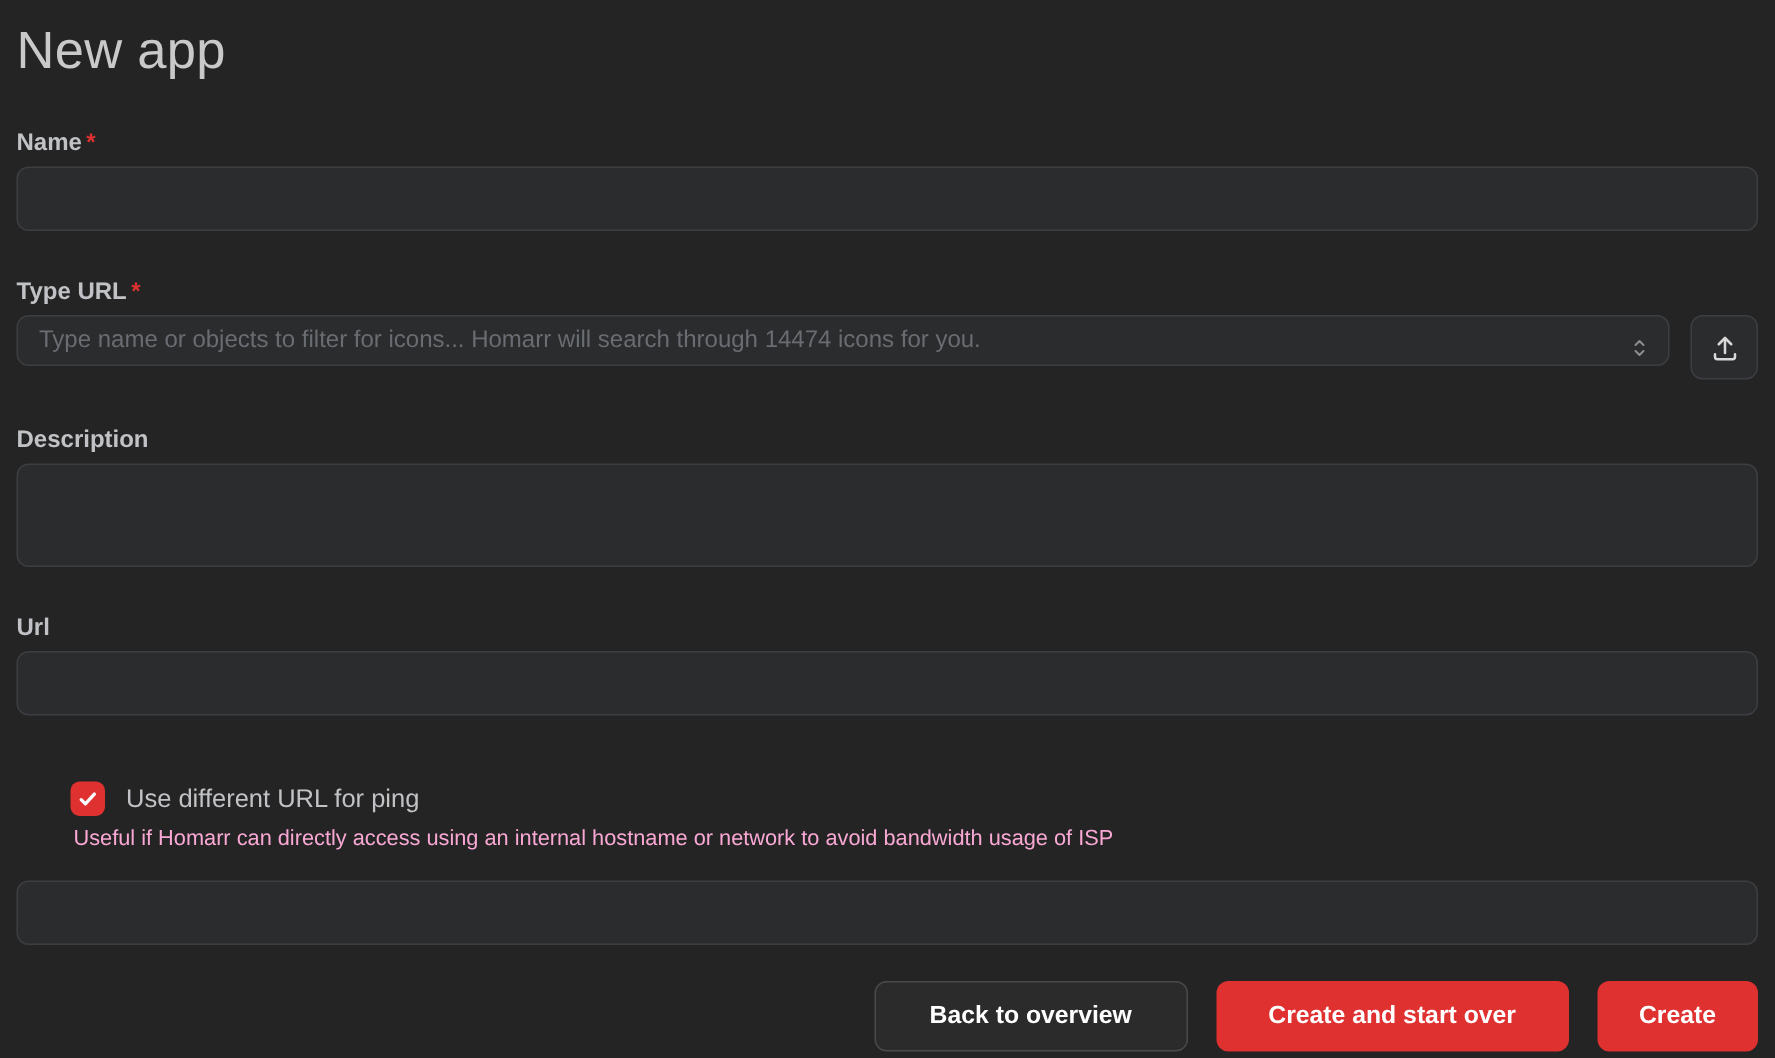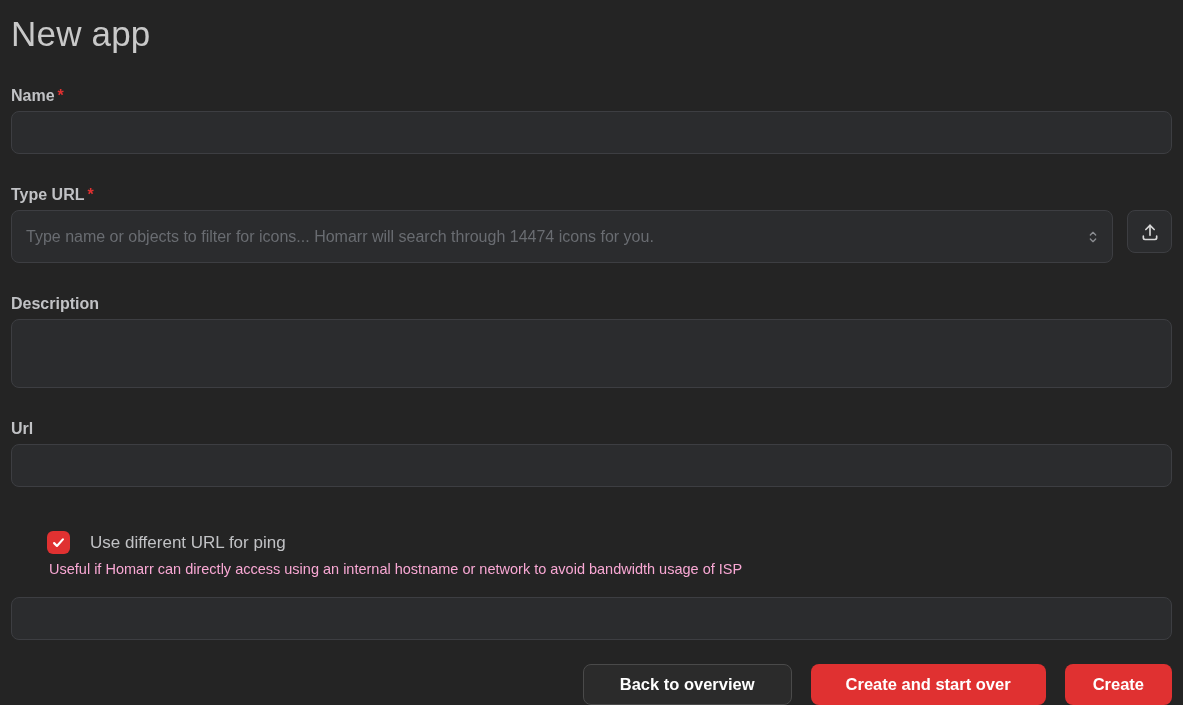--- a/index.html
+++ b/index.html
@@ -42,40 +42,40 @@
   .text-input { height: 43px; padding: 0 14px; }
   .text-area { height: 69px; padding: 10px 14px; resize: none; display: block; }
   .text-input::placeholder, .select-input::placeholder { color: #696c71; }
 
   .field { margin-bottom: 30px; }
   .field-name { margin-bottom: 31px; }
   .field-url { margin-bottom: 0; }
 
   .icon-row { display: flex; align-items: stretch; gap: 14px; margin-bottom: 30px; }
   .select-wrap { position: relative; flex: 1; }
-  .select-input { height: 53px; padding: 0 40px 0 14px; }
+  .select-input { height: 34px; padding: 0 40px 0 14px; }
   .selector-icon {
     position: absolute; right: 12px; top: 50%;
     transform: translateY(-50%);
     color: #8b8d91; display: flex; align-items: center;
     pointer-events: none;
   }
   .upload-button {
     width: 45px; height: 43px;
     background: #2b2c2e;
     border: 1px solid #3d3e42;
     border-radius: 8px;
     color: #d8d8d8;
     display: flex; align-items: center; justify-content: center;
     cursor: pointer;
     flex: 0 0 auto;
   }
 
   .checkbox-section { margin-top: 44px; }
-  .checkbox-row { display: flex; align-items: center; gap: 20px; padding-left: 36px; }
+  .checkbox-row { display: flex; align-items: center; gap: 14px; padding-left: 36px; }
   .checkbox-box {
     width: 23px; height: 23px;
     background: #e03131;
     border-radius: 6px;
     display: flex; align-items: center; justify-content: center;
     cursor: pointer;
     flex: 0 0 auto;
   }
   .checkbox-label { color: #c1c2c5; font-size: 17px; font-weight: 400; cursor: pointer; }
   .checkbox-helper {
@@ -84,21 +84,21 @@
     margin: 7px 0 0 38px;
   }
   .ping-input-wrap { margin-top: 20px; }
 
   .actions-row {
     display: flex; justify-content: flex-end; align-items: center;
     gap: 19px;
     margin-top: 24px;
   }
   .btn {
-    height: 41px;
+    height: 47px;
     border-radius: 8px;
     font-family: "Liberation Sans", sans-serif;
     font-size: 16.5px;
     font-weight: 700;
     color: #ffffff;
     padding: 0 19px;
     cursor: pointer;
     border: none;
     display: inline-flex; align-items: center; justify-content: center;
   }

